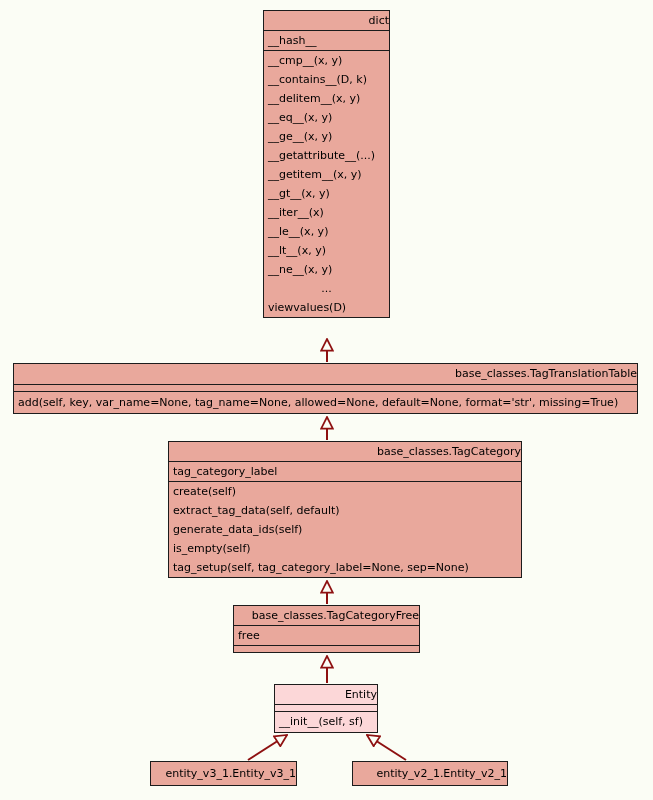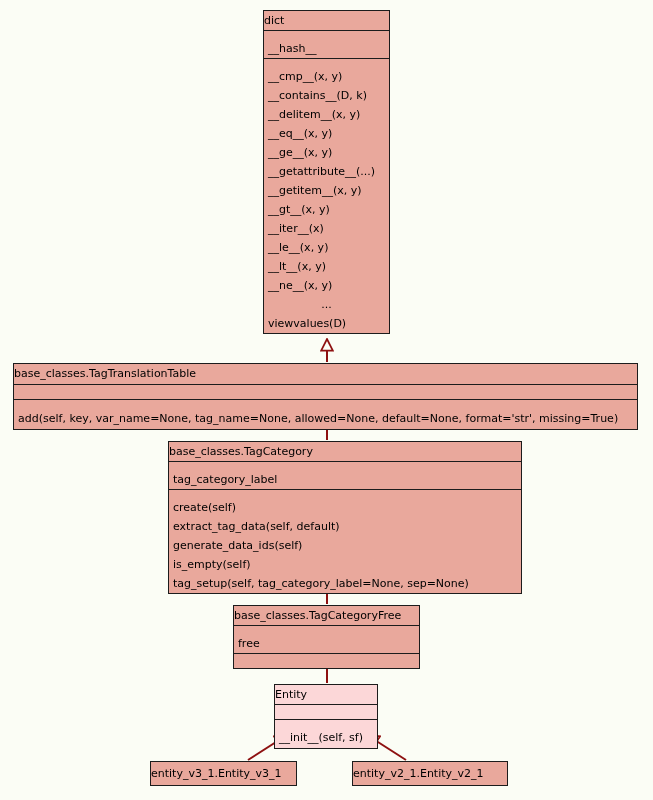--- a/index.html
+++ b/index.html
@@ -23,26 +23,26 @@
     position: absolute;
     background: var(--box-fill, #e9a89c);
     border: 1px solid var(--border-color, #1c1c1c);
     font-size: 11px;
     color: #000;
     box-sizing: border-box;
   }
   .cls.light { background: var(--entity-fill, #fcd7d8); }
   .cls .title {
     height: 19px; line-height: 19px;
-    text-align: left;
+    text-align: right;
     border-bottom: 1px solid var(--border-color, #1c1c1c);
     white-space: nowrap; overflow: hidden;
   }
   .cls .title.solo { border-bottom: none; height: 23px; line-height: 23px; }
-  .sec { border-bottom: 1px solid var(--border-color, #1c1c1c); margin-top: 8px; }
+  .sec { border-bottom: 1px solid var(--border-color, #1c1c1c); }
   .sec.last { border-bottom: none; }
   .sec.empty { height: 6px; }
   .row {
     height: 19px; line-height: 19px;
     padding: 0 4px;
     text-align: left;
     white-space: nowrap; overflow: hidden;
   }
   .row.center { text-align: center; }
 </style>

